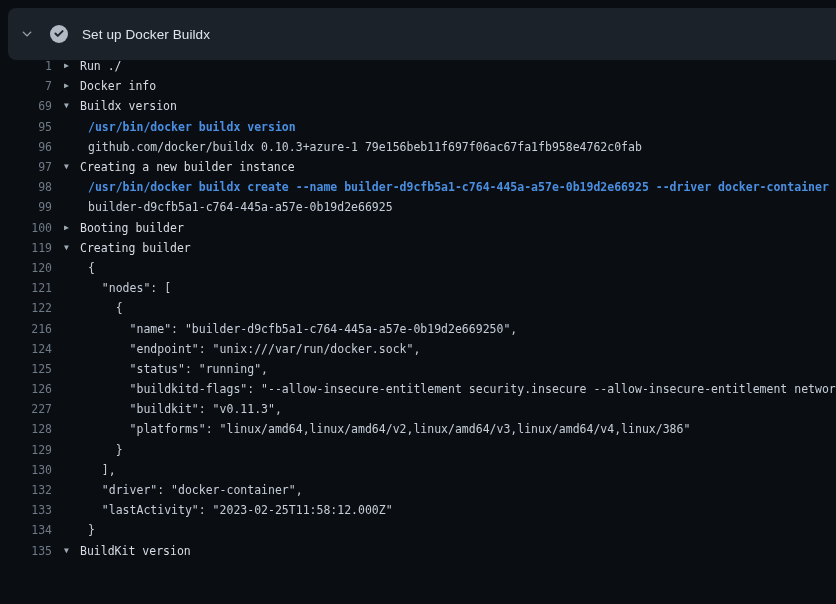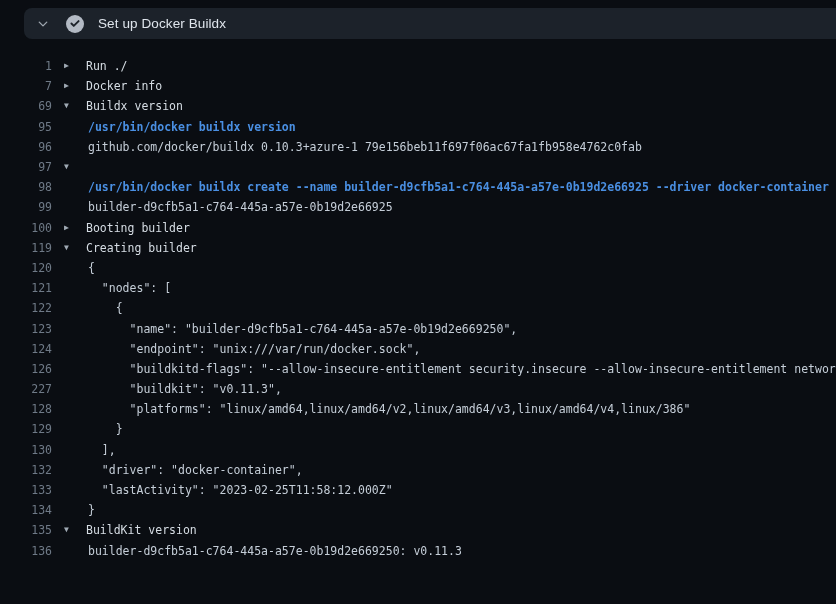--- a/index.html
+++ b/index.html
@@ -1,43 +1,42 @@
 <!DOCTYPE html>
 <html><head>
 <meta charset="utf-8">
 <style>
   html,body{margin:0;padding:0;background:#0a0d12;width:836px;height:604px;overflow:hidden;}
   body{font-family:"DejaVu Sans Mono","Liberation Mono",monospace;}
 
   
   .step-header{
-    position:absolute;left:8px;top:8px;right:0;height:31px;
+    position:absolute;left:8px;top:8px;right:0;height:52px;
     background:#1c222a;border-radius:8px 0 0 8px;
     display:flex;align-items:center;
     font-family:"Liberation Sans","DejaVu Sans",sans-serif;
-    margin-left:16px;
   }
   .chev{width:14px;height:14px;margin-left:12px;display:flex;align-items:center;justify-content:center;cursor:pointer;}
   .status{width:18px;height:18px;margin-left:16px;display:flex;align-items:center;justify-content:center;}
   .step-title{margin-left:14px;color:#dfe5ec;font-size:13.5px;letter-spacing:.1px;}
 
   
   .log{position:absolute;left:0;top:44px;right:0;bottom:0;padding-top:12px;}
   .row{height:20.2px;display:flex;align-items:center;white-space:pre;font-size:11.5px;}
   .num{
     width:52px;flex:0 0 52px;text-align:right;color:#6f7a87;
     cursor:pointer;user-select:none;
   }
   .arrow{
     flex:0 0 14px;margin-left:12px;color:#a0aab4;font-size:8px;line-height:1;
     display:flex;align-items:center;cursor:pointer;
   }
   .spacer{flex:0 0 36px;}
   .txt{color:#c5ced8;overflow:hidden;}
-  .row.group .txt{color:#d6dde4;margin-left:8px;}
+  .row.group .txt{color:#d6dde4;margin-left:2px;}
   .row.group{cursor:pointer;}
   .row.command .txt{color:#4a8fe2;font-weight:bold;}
 </style>
 </head>
 <body>
 
 <div class="step-header">
   <span class="chev">
     <svg width="12" height="12" viewBox="0 0 16 16" aria-hidden="true">
       <path d="M3 5.5 L8 10.5 L13 5.5" fill="none" stroke="#9fa7b0" stroke-width="1.8" stroke-linecap="round" stroke-linejoin="round"></path>
@@ -51,33 +50,33 @@
   </span>
   <span class="step-title">Set up Docker Buildx</span>
 </div>
 
 <div class="log" id="log">
     <div class="row group"><span class="num">1</span><span class="arrow">▶</span><span class="txt">Run ./</span></div>
     <div class="row group"><span class="num">7</span><span class="arrow">▶</span><span class="txt">Docker info</span></div>
     <div class="row group"><span class="num">69</span><span class="arrow">▼</span><span class="txt">Buildx version</span></div>
     <div class="row command"><span class="num">95</span><span class="spacer"></span><span class="txt">/usr/bin/docker buildx version</span></div>
     <div class="row output"><span class="num">96</span><span class="spacer"></span><span class="txt">github.com/docker/buildx 0.10.3+azure-1 79e156beb11f697f06ac67fa1fb958e4762c0fab</span></div>
-    <div class="row group"><span class="num">97</span><span class="arrow">▼</span></div>
+    <div class="row group"><span class="num">97</span><span class="arrow">▼</span><span class="txt">Creating a new builder instance</span></div>
     <div class="row command"><span class="num">98</span><span class="spacer"></span><span class="txt">/usr/bin/docker buildx create --name builder-d9cfb5a1-c764-445a-a57e-0b19d2e66925 --driver docker-container</span></div>
     <div class="row output"><span class="num">99</span><span class="spacer"></span><span class="txt">builder-d9cfb5a1-c764-445a-a57e-0b19d2e66925</span></div>
     <div class="row group"><span class="num">100</span><span class="arrow">▶</span><span class="txt">Booting builder</span></div>
     <div class="row group"><span class="num">119</span><span class="arrow">▼</span><span class="txt">Creating builder</span></div>
     <div class="row output"><span class="num">120</span><span class="spacer"></span><span class="txt">{</span></div>
     <div class="row output"><span class="num">121</span><span class="spacer"></span><span class="txt">  "nodes": [</span></div>
     <div class="row output"><span class="num">122</span><span class="spacer"></span><span class="txt">    {</span></div>
-    <div class="row output"><span class="num">123</span><span class="spacer"></span><span class="txt">      "name": "builder-d9cfb5a1-c764-445a-a57e-0b19d2e669250",</span></div>
+    <div class="row output"><span class="num">216</span><span class="spacer"></span><span class="txt">      "name": "builder-d9cfb5a1-c764-445a-a57e-0b19d2e669250",</span></div>
     <div class="row output"><span class="num">124</span><span class="spacer"></span><span class="txt">      "endpoint": "unix:///var/run/docker.sock",</span></div>
+    <div class="row output"><span class="num">125</span><span class="spacer"></span><span class="txt">      "status": "running",</span></div>
     <div class="row output"><span class="num">126</span><span class="spacer"></span><span class="txt">      "buildkitd-flags": "--allow-insecure-entitlement security.insecure --allow-insecure-entitlement network.host",</span></div>
     <div class="row output"><span class="num">227</span><span class="spacer"></span><span class="txt">      "buildkit": "v0.11.3",</span></div>
     <div class="row output"><span class="num">128</span><span class="spacer"></span><span class="txt">      "platforms": "linux/amd64,linux/amd64/v2,linux/amd64/v3,linux/amd64/v4,linux/386"</span></div>
     <div class="row output"><span class="num">129</span><span class="spacer"></span><span class="txt">    }</span></div>
     <div class="row output"><span class="num">130</span><span class="spacer"></span><span class="txt">  ],</span></div>
     <div class="row output"><span class="num">132</span><span class="spacer"></span><span class="txt">  "driver": "docker-container",</span></div>
     <div class="row output"><span class="num">133</span><span class="spacer"></span><span class="txt">  "lastActivity": "2023-02-25T11:58:12.000Z"</span></div>
     <div class="row output"><span class="num">134</span><span class="spacer"></span><span class="txt">}</span></div>
     <div class="row group"><span class="num">135</span><span class="arrow">▼</span><span class="txt">BuildKit version</span></div>
-    <div class="row output"><span class="num">136</span><span class="spacer"></span><span class="txt">builder-d9cfb5a1-c764-445a-a57e-0b19d2e669250: v0.11.3</span></div>
   </div>
 
 </body></html>

